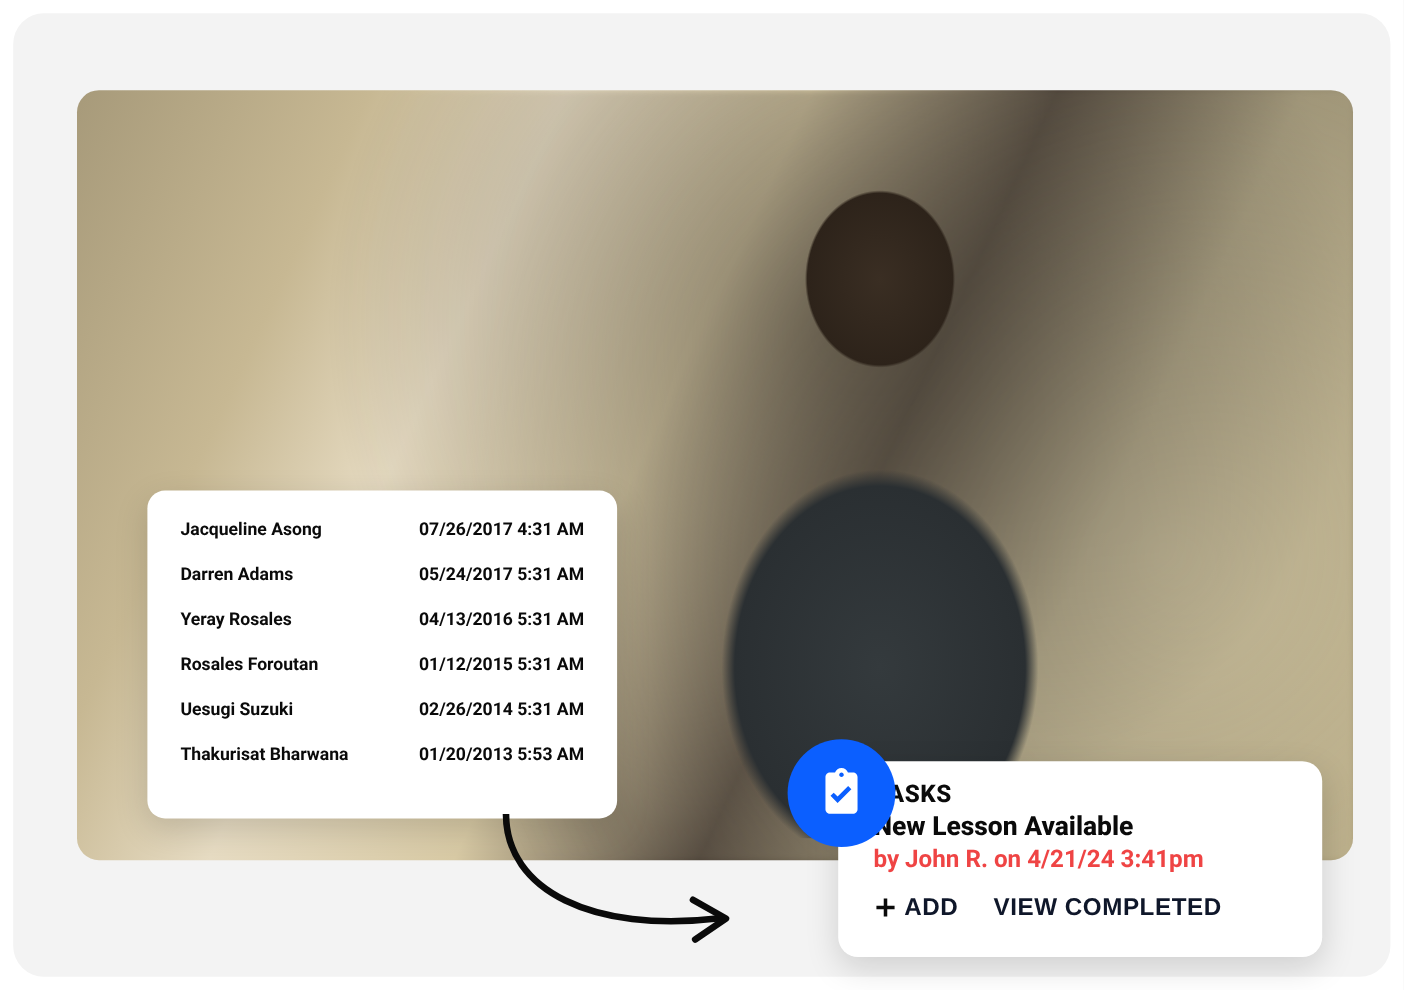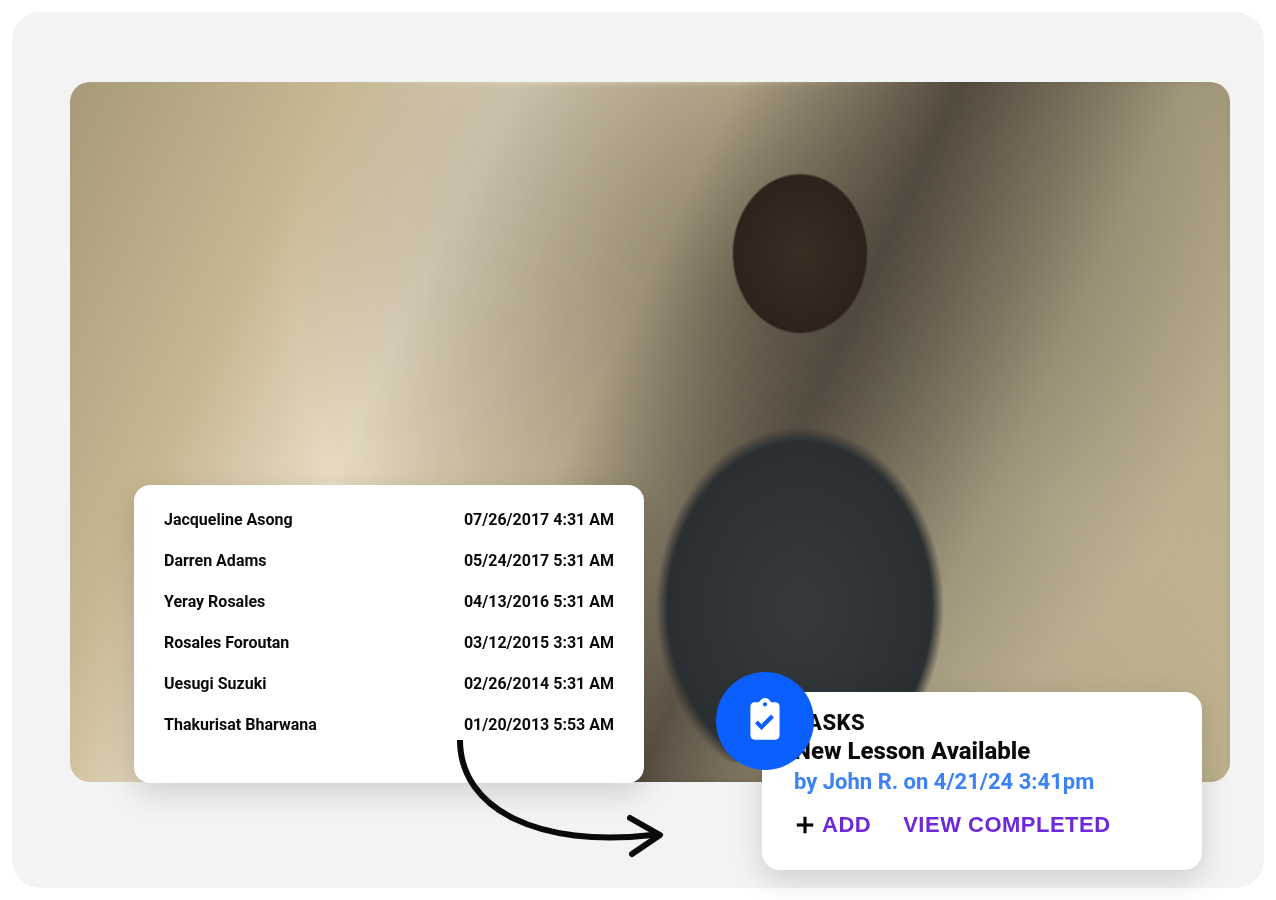--- a/index.html
+++ b/index.html
@@ -35,28 +35,27 @@
     width: 520px; height: 620px;
     background:
       radial-gradient(ellipse 110px 130px at 50% 18%, #3a2e23 0%, #2d231a 60%, rgba(0,0,0,0) 62%),
       radial-gradient(ellipse 240px 300px at 50% 75%, #343a3d 0%, #2a2f32 55%, rgba(0,0,0,0) 60%);
   }
 
   
   .list-card {
     position: absolute;
     left: 122px; top: 434px;
-    width: 510px;
+    width: 427px;
     height: 298px;
     background: #ffffff;
     border-radius: 16px;
     box-shadow: 0 10px 30px rgba(0,0,0,0.15);
     padding: 14px 30px 0 30px;
     overflow: hidden;
-    margin-top: 39px;
   }
   .list-row {
     display: flex;
     justify-content: space-between;
     align-items: center;
     height: 41px;
     font-weight: 700;
     font-size: 16px;
     color: #0a0a0a;
   }
@@ -96,37 +95,37 @@
   }
   .tasks-sub {
     font-size: 24px;
     font-weight: 800;
     color: #0a0a0a;
     margin-top: 2px;
   }
   .tasks-meta {
     font-size: 22px;
     font-weight: 700;
-    color: #3b82f6;
+    color: #ef4444;
     margin-top: 4px;
   }
   .tasks-actions {
     display: flex;
     gap: 32px;
     align-items: center;
     margin-top: 18px;
   }
   .tasks-action {
     display: inline-flex;
     align-items: center;
     gap: 6px;
     font-size: 22px;
     font-weight: 800;
     letter-spacing: 0.5px;
-    color: #6d28d9;
+    color: #0f172a;
     cursor: pointer;
     background: none; border: 0; padding: 0;
   }
   .plus-svg { width: 22px; height: 22px; stroke: #0a0a0a; stroke-width: 3.5; }
 </style>
 </head>
 <body>
 
 <div class="frame">
 
@@ -143,21 +142,21 @@
     <div class="list-row">
       <span class="name">Darren Adams</span>
       <span class="dt">05/24/2017 5:31 AM</span>
     </div>
     <div class="list-row">
       <span class="name">Yeray Rosales</span>
       <span class="dt">04/13/2016 5:31 AM</span>
     </div>
     <div class="list-row">
       <span class="name">Rosales Foroutan</span>
-      <span class="dt">03/12/2015 3:31 AM</span>
+      <span class="dt">01/12/2015 5:31 AM</span>
     </div>
     <div class="list-row">
       <span class="name">Uesugi Suzuki</span>
       <span class="dt">02/26/2014 5:31 AM</span>
     </div>
     <div class="list-row">
       <span class="name">Thakurisat Bharwana</span>
       <span class="dt">01/20/2013 5:53 AM</span>
     </div>
   </div>

